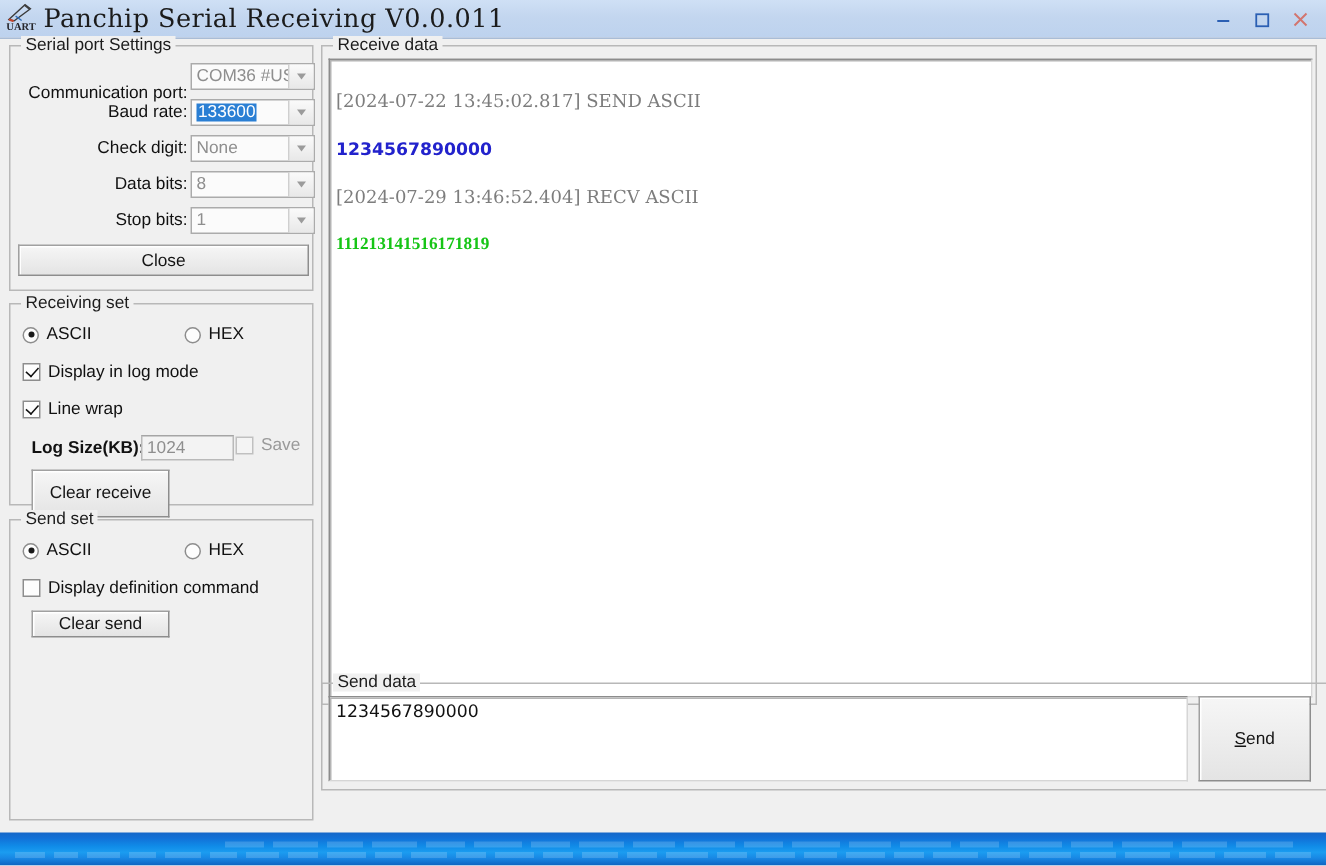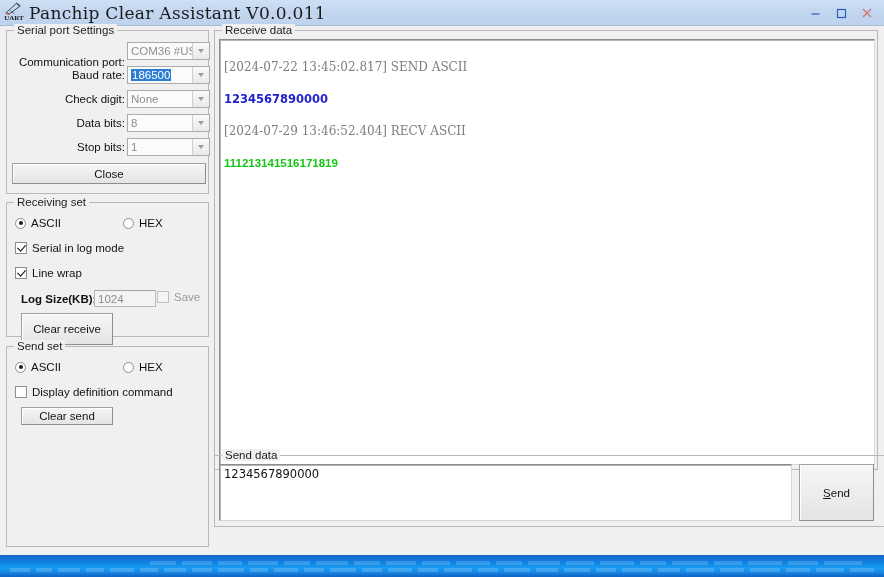--- a/index.html
+++ b/index.html
@@ -249,21 +249,21 @@
   }
   .recv-text {
     padding: 3px 4px 0 4px;
     font-family: "DejaVu Serif", serif;
     font-size: 12px;
     line-height: 16px;
     white-space: pre;
   }
   .recv-text .meta { color: #7d7d7d; }
   .recv-text .send { color: #2222cc; font-family: "DejaVu Sans", sans-serif; font-size: 11.5px; font-weight: 600;}
-  .recv-text .recv { color: #16c516; font-family: Liberation Sans, sans-serif; font-size: 11.5px; font-weight: 600;}
+  .recv-text .recv { color: #16c516; font-family: Liberation Serif, serif; font-size: 11.5px; font-weight: 600;}
   .send-text {
     padding: 2px 4px;
     font-family: "DejaVu Sans", sans-serif;
     font-size: 11.5px;
     line-height: 14px;
     color: #111;
     white-space: pre-wrap;
     word-break: break-all;
   }
 
@@ -307,21 +307,21 @@
   <div class="titlebar">
     <div class="app-icon">
       <svg class="pen" viewBox="0 0 20 14">
         <path d="M1 12 L13 1 L17 4 L5 13 Z" fill="none" stroke="#3b3b3b" stroke-width="1"></path>
         <path d="M12.5 1.5 L16.5 4.5" stroke="#3b3b3b" stroke-width="1"></path>
         <path d="M1 12 L4.5 13.2" stroke="#c4452d" stroke-width="1.6"></path>
         <path d="M6 9.5 L10.5 12.8" stroke="#2e6ab5" stroke-width="1"></path>
       </svg>
       <div class="uart-txt">UART</div>
     </div>
-    <div class="title-text">Panchip Clear Assistant V0.0.011</div>
+    <div class="title-text">Panchip Serial Receiving V0.0.011</div>
     <div class="win-btns">
       <div class="win-btn">
         <svg width="13" height="13" viewBox="0 0 13 13">
             <path d="M2.5 7 H10.5" stroke="#2b5fb3" stroke-width="1.2"></path>
           </svg>
       </div>
       <div class="win-btn">
         <svg width="13" height="13" viewBox="0 0 13 13">
             <rect x="2.5" y="2.5" width="8" height="8" fill="none" stroke="#2b5fb3" stroke-width="1.2"></rect>
           </svg>
@@ -341,21 +341,21 @@
     <div class="combo" style="left:120px; top:11px; width:83px;">
       <div class="cval">COM36 #USB</div>
       <div class="carrow">
           <i></i>
         </div>
     </div>
 
     <div class="fld-label" style="left:5px; top:36px; width:113px;">Baud rate:</div>
     <div class="combo" style="left:120px; top:35px; width:83px;">
       <div class="cval sel">
-          <span class="hl">186500</span>
+          <span class="hl">133600</span>
         </div>
       <div class="carrow">
           <i></i>
         </div>
     </div>
 
     <div class="fld-label" style="left:5px; top:60px; width:113px;">Check digit:</div>
     <div class="combo" style="left:120px; top:59px; width:83px;">
       <div class="cval">None</div>
       <div class="carrow">
@@ -389,21 +389,21 @@
       <span class="radio on"></span>
       <span>ASCII</span>
     </div>
     <div class="radio-row" style="left:116px; top:14px;">
       <span class="radio"></span>
       <span>HEX</span>
     </div>
 
     <div class="check-row" style="left:8px; top:39px;">
       <span class="cbox on"></span>
-      <span>Serial in log mode</span>
+      <span>Display in log mode</span>
     </div>
 
     <div class="check-row" style="left:8px; top:64px;">
       <span class="cbox on"></span>
       <span>Line wrap</span>
     </div>
 
     <div class="fld-label" style="left:14px; top:88px; width:72px; text-align:left; font-weight:600;">Log Size(KB):</div>
     <div class="textinput" style="left:87px; top:87px; width:62px; height:17px;">1024</div>
     <div class="check-row" style="left:150px; top:88px;">

